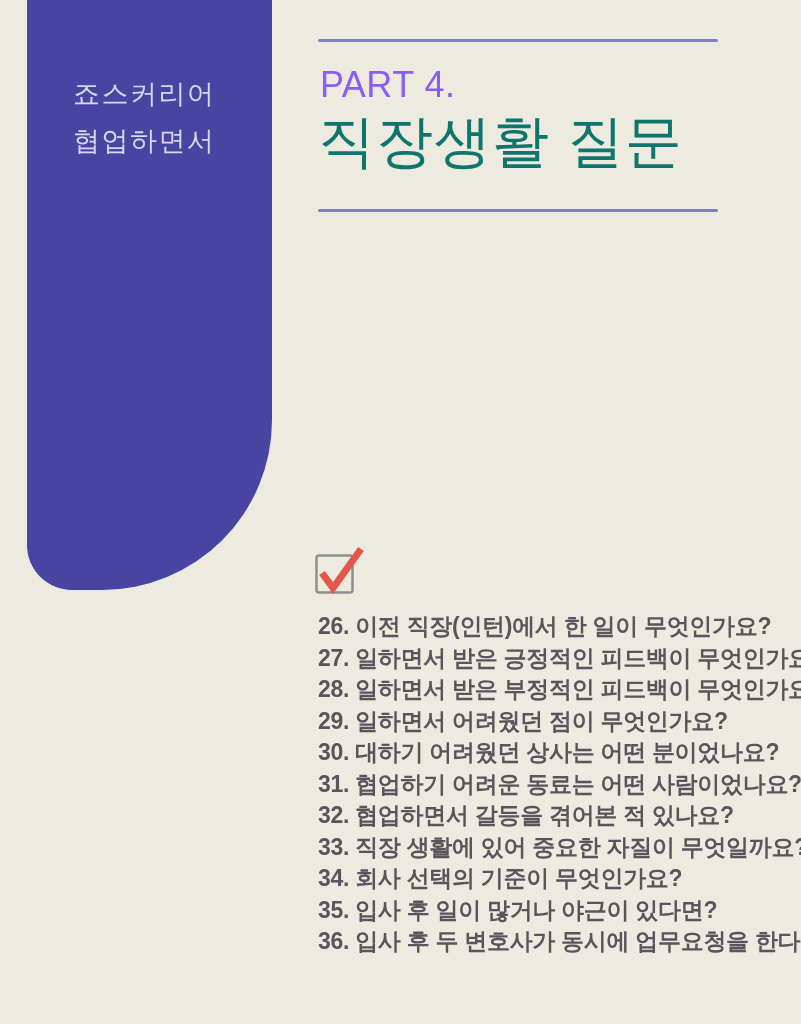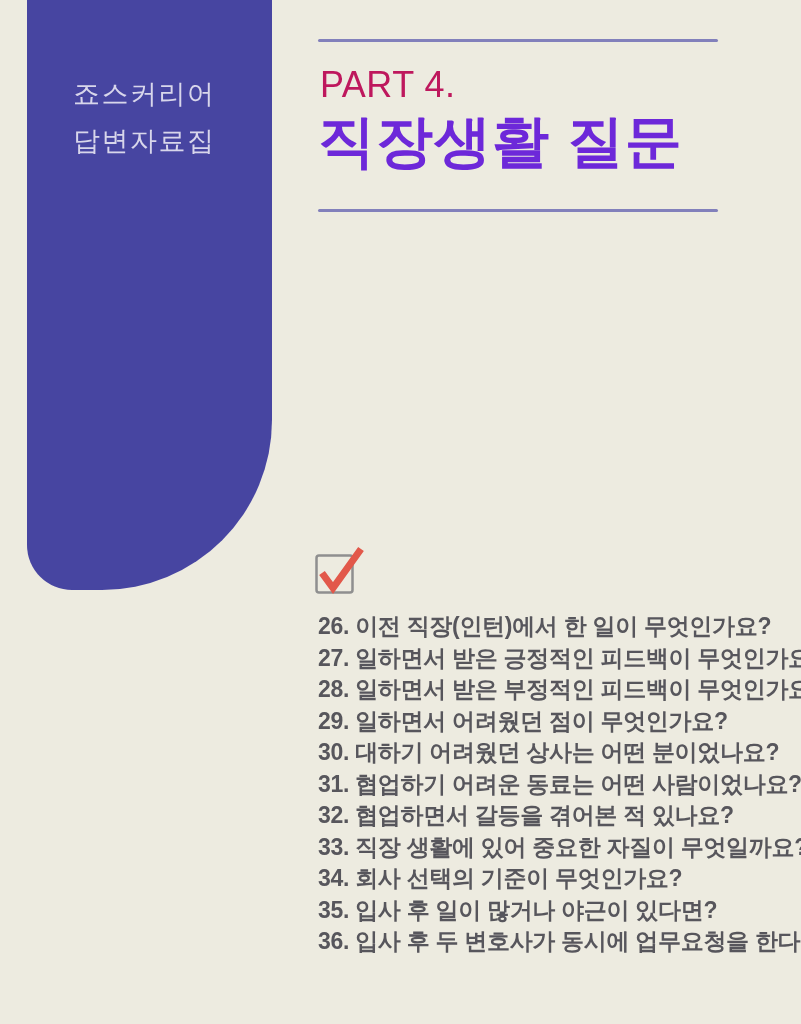--- a/index.html
+++ b/index.html
@@ -56,34 +56,34 @@
   .rule-top    { top: 39px; }
   .rule-bottom { top: 209px; }
   .part-label {
     position: absolute;
     left: 2px;
     top: 66px;
     font-size: 36px;
     line-height: 38px;
     font-weight: 500;
     letter-spacing: 0.5px;
-    color: #be185d;
+    color: #8b5cf6;
     font-stretch: condensed;
     white-space: nowrap;
   }
   .part-title {
     position: absolute;
     left: 0;
     top: 108px;
     margin: 0;
     font-size: 57px;
     line-height: 66px;
-    font-weight: 700;
+    font-weight: 400;
     letter-spacing: 1px;
-    color: #6d28d9;
+    color: #0f766e;
     white-space: nowrap;
   }
 
   
   .check-icon {
     position: absolute;
     left: 312px;
     top: 545px;
     width: 54px;
     height: 50px;
@@ -107,21 +107,21 @@
   }
 </style>
 </head>
 <body>
 
 <div class="page">
 
   <aside class="ribbon">
     <div class="ribbon-text">
       <div>죠스커리어</div>
-      <div>답변자료집</div>
+      <div>협업하면서</div>
     </div>
   </aside>
 
   <header class="part-header">
     <div class="rule rule-top"></div>
     <div class="part-label">PART 4.</div>
     <h1 class="part-title">직장생활 질문</h1>
     <div class="rule rule-bottom"></div>
   </header>
 

